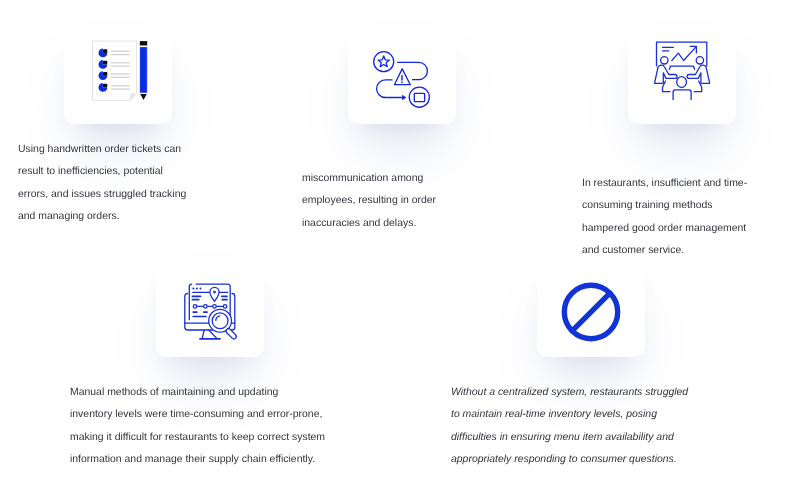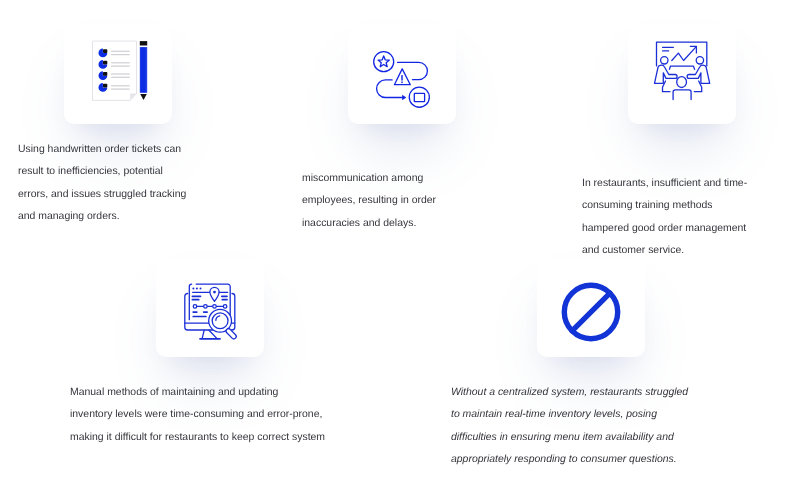--- a/index.html
+++ b/index.html
@@ -195,20 +195,21 @@
       <g transform="rotate(45 44.8 47.4)">
           <rect x="44.8" y="45.0" width="12.3" height="4.8" rx="2.4" fill="#ffffff"></rect>
         </g>
     </g>
   </svg>
 </div>
 <div class="caption" style="left:70px;top:382px;width:280px;">
   <span>Manual methods of maintaining and updating</span>
   <span>inventory levels were time-consuming and error-prone,</span>
   <span>making it difficult for restaurants to keep correct system</span>
+  <span>information and manage their supply chain efficiently.</span>
 </div>
 
 <div class="card" id="card5" style="left:537px;top:258px;width:108px;height:99px;">
   <svg width="60" height="60" viewBox="0 0 60 60" style="left:24.3px;top:23.5px;">
     <g fill="none" stroke="#1233d6" stroke-width="5.4" stroke-linecap="round">
       <circle cx="30" cy="30" r="26.7"></circle>
       <path d="M11.1 48.9 L48.9 11.1"></path>
     </g>
   </svg>
 </div>

